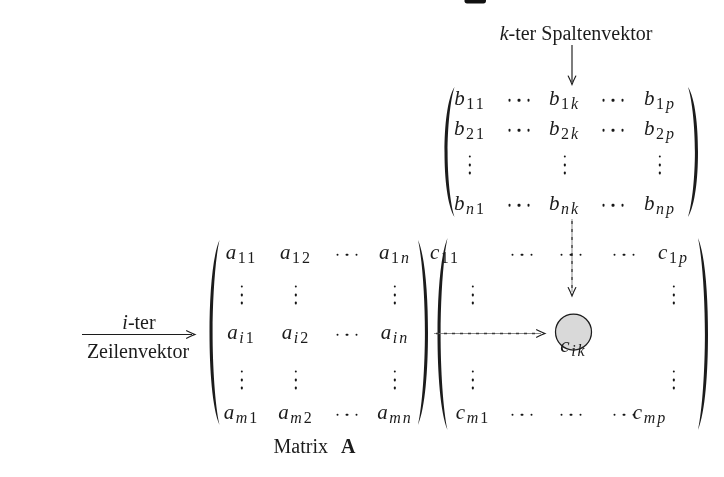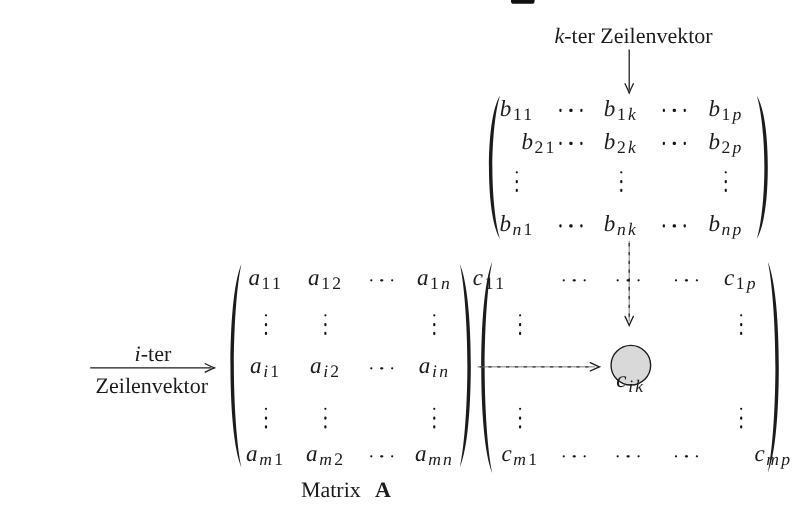--- a/index.html
+++ b/index.html
@@ -48,21 +48,21 @@
         <path d="M 186.6,330.7 Q 191.6,333.2 195,334.5 Q 191.6,335.8 186.6,338.3" fill="none" stroke="#1c1c1c" stroke-width="1.15" stroke-linecap="round"></path>
         <line x1="434" y1="333.5" x2="541" y2="333.5" stroke="#777777" stroke-width="0.85"></line>
         <line x1="436" y1="333.5" x2="539" y2="333.5" stroke="#3a3a3a" stroke-width="1.3" stroke-dasharray="3 5"></line>
         <path d="M 536.6,329.7 Q 541.6,332.2 545,333.5 Q 541.6,334.8 536.6,337.3" fill="none" stroke="#1c1c1c" stroke-width="1.15" stroke-linecap="round"></path>
         <circle cx="573.5" cy="332" r="18" fill="#d9d9d9" stroke="#1c1c1c" stroke-width="1.25"></circle>
         <rect x="464.5" y="-2.2" width="21.5" height="5.6" rx="2.6" fill="#111111"></rect>
       </g>
   </svg>
 
   <div class="lbl ctr" style="left:576px;top:22.2px">
-    <span class="it">k</span><span>-ter Zeilenvektor</span>
+    <span class="it">k</span><span>-ter Spaltenvektor</span>
   </div>
 
 
   <div class="lbl ctr" style="left:139px;top:311.2px">
     <span class="it">i</span><span>-ter</span>
   </div>
 
   <div class="lbl ctr" style="left:314.5px;top:434.7px">
     <span>Matrix</span><span class="bold gap-md">A</span>
   </div>
@@ -133,21 +133,21 @@
         <span class="dot"></span>
         <span class="dot"></span>
       </span>
       <span class="cell" style="left: 564.5px; top: 77.9px;"><span class="base">b</span><span class="sub"><span class="sr">1</span><span class="si">k</span></span></span>
       <span class="dotrow" style="left: 613px; top: 100.4px;">
         <span class="dot"></span>
         <span class="dot"></span>
         <span class="dot"></span>
       </span>
       <span class="cell" style="left: 660px; top: 77.9px;"><span class="base">b</span><span class="sub"><span class="sr">1</span><span class="si">p</span></span></span>
-      <span class="cell" style="left: 470px; top: 107.9px; margin-left: 20px;"><span class="base">b</span><span class="sub"><span class="sr">2</span><span class="sr">1</span></span></span>
+      <span class="cell" style="left: 470px; top: 107.9px;"><span class="base">b</span><span class="sub"><span class="sr">2</span><span class="sr">1</span></span></span>
       <span class="dotrow" style="left: 519px; top: 130.4px;">
         <span class="dot"></span>
         <span class="dot"></span>
         <span class="dot"></span>
       </span>
       <span class="cell" style="left: 564.5px; top: 107.9px;"><span class="base">b</span><span class="sub"><span class="sr">2</span><span class="si">k</span></span></span>
       <span class="dotrow" style="left: 613px; top: 130.4px;">
         <span class="dot"></span>
         <span class="dot"></span>
         <span class="dot"></span>
@@ -227,17 +227,17 @@
       <span class="dotrow" style="left: 571px; top: 414.9px;">
         <span class="dot"></span>
         <span class="dot"></span>
         <span class="dot"></span>
       </span>
       <span class="dotrow" style="left: 624px; top: 414.9px;">
         <span class="dot"></span>
         <span class="dot"></span>
         <span class="dot"></span>
       </span>
-      <span class="cell" style="left: 703px; top: 392.4px;"><span class="base">c</span><span class="sub"><span class="si">m</span><span class="si">p</span></span></span>
+      <span class="cell" style="left: 650px; top: 392.4px;"><span class="base">c</span><span class="sub"><span class="si">m</span><span class="si">p</span></span></span>
       <span class="cell" style="left: 573.5px; top: 325px; font-family: Liberation Serif, serif;"><span class="base">c</span><span class="sub"><span class="si">i</span><span class="si">k</span></span></span>
     </div>
 
 </div>
 
 </body></html>

